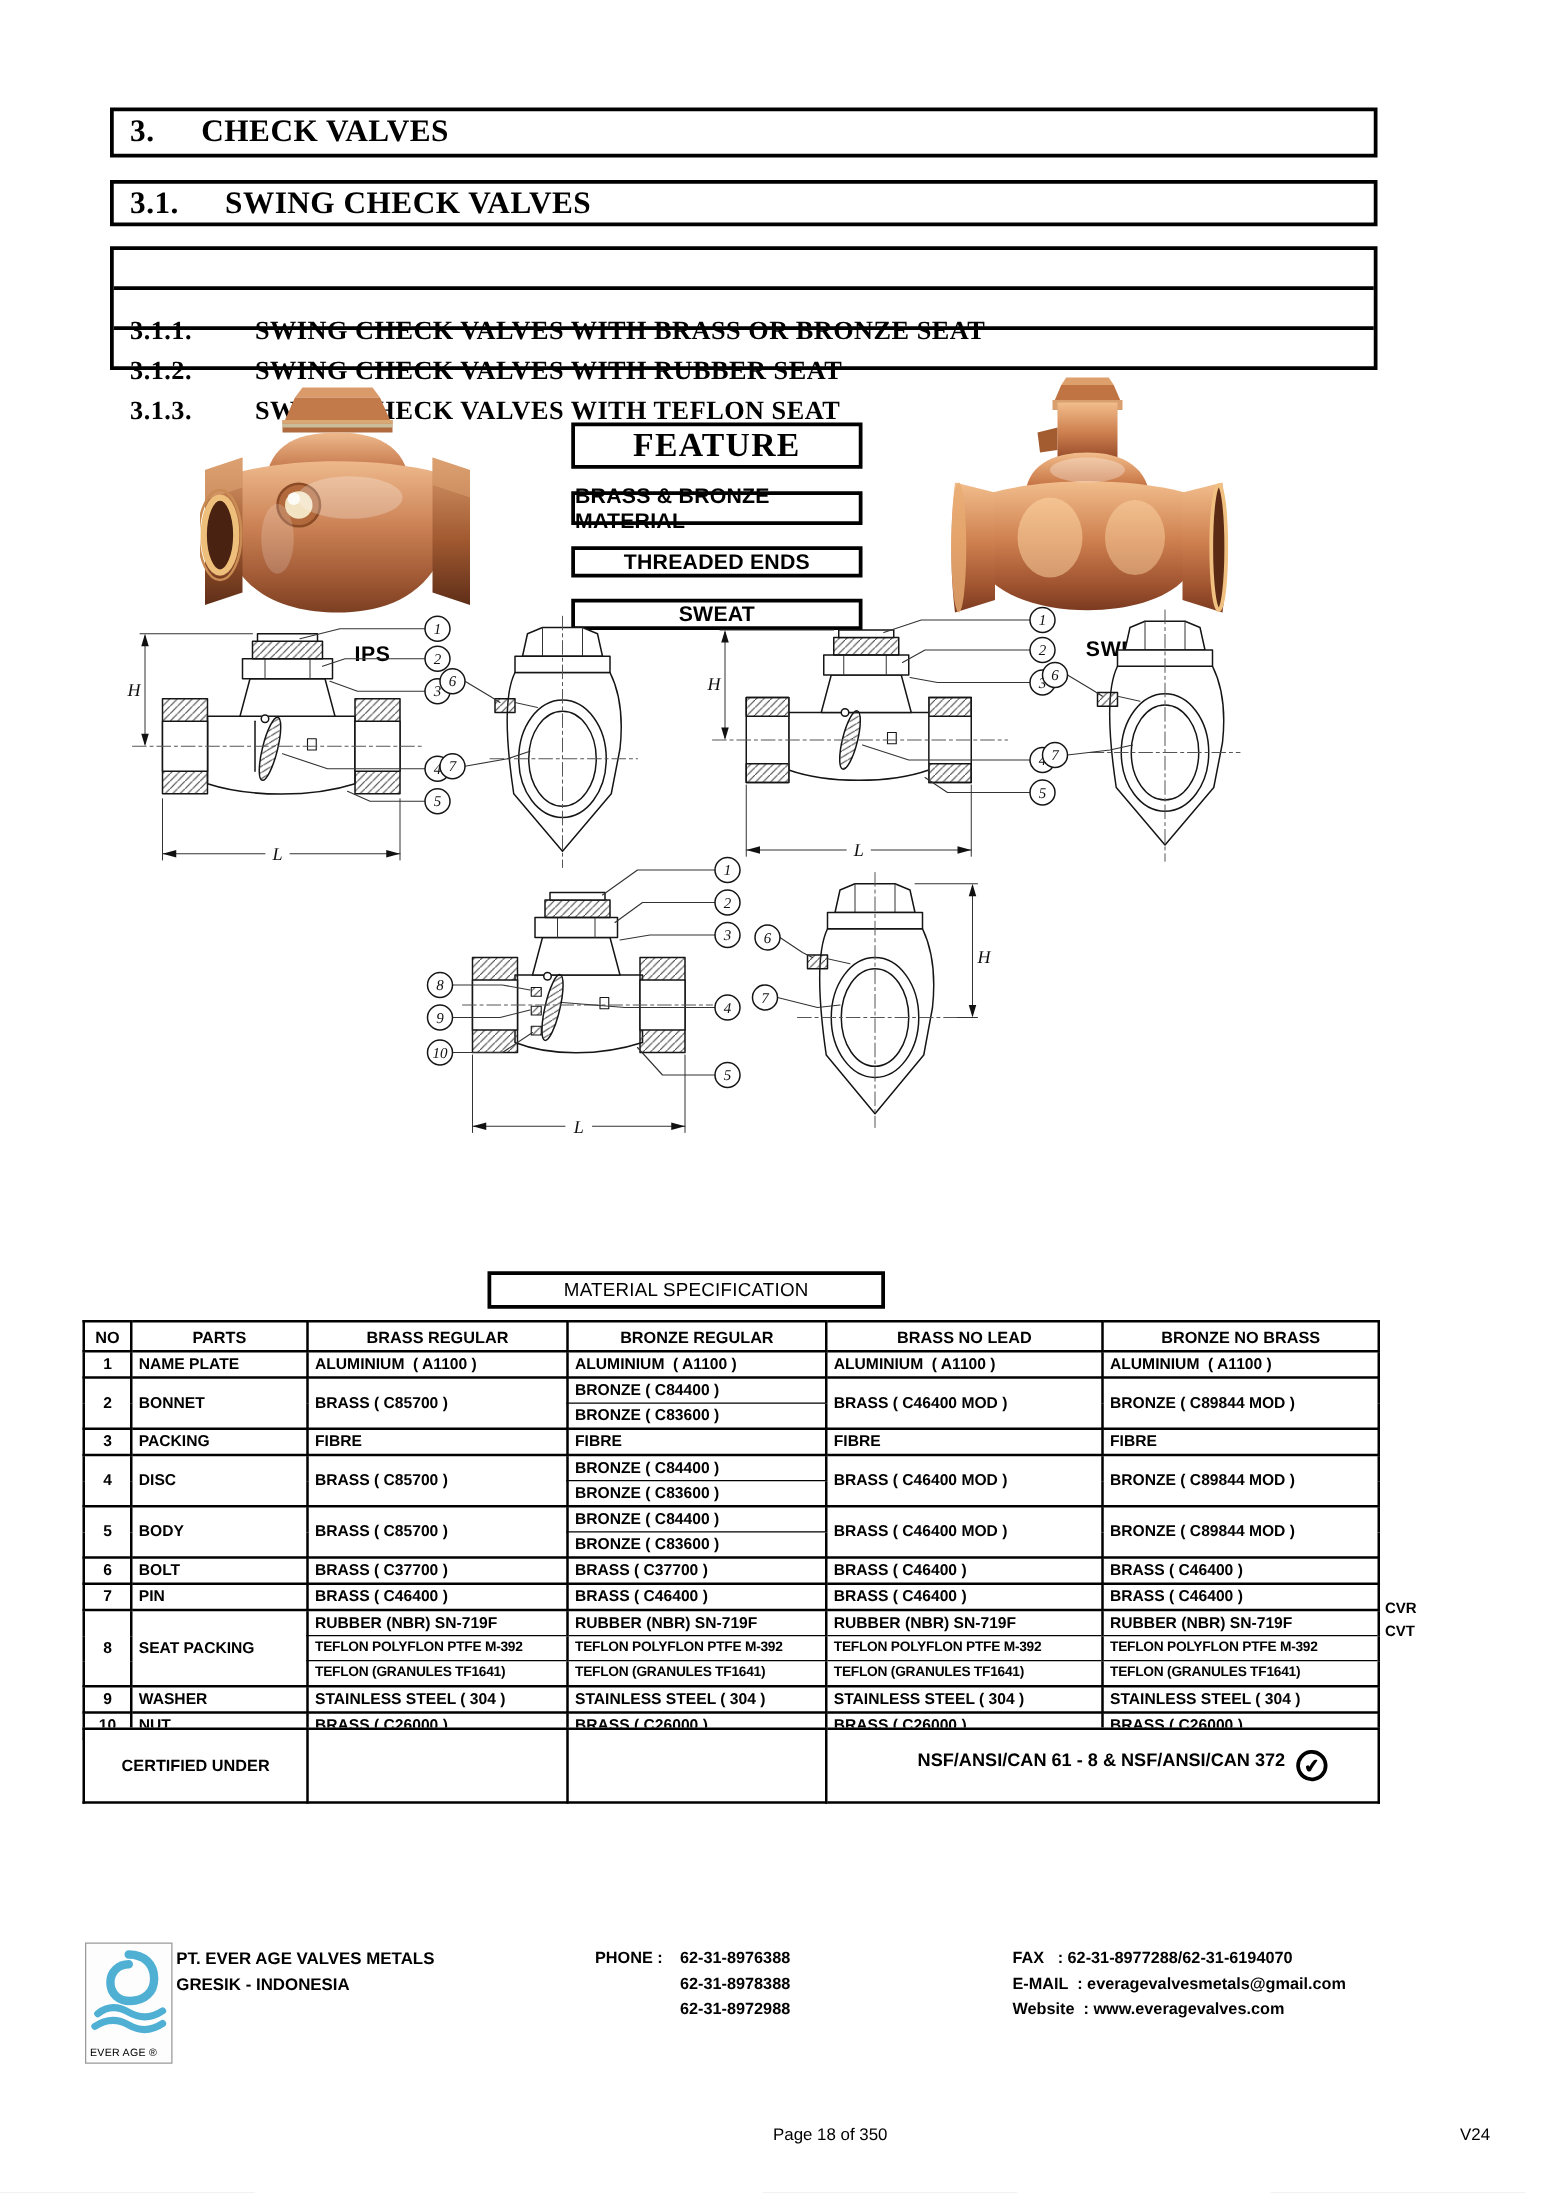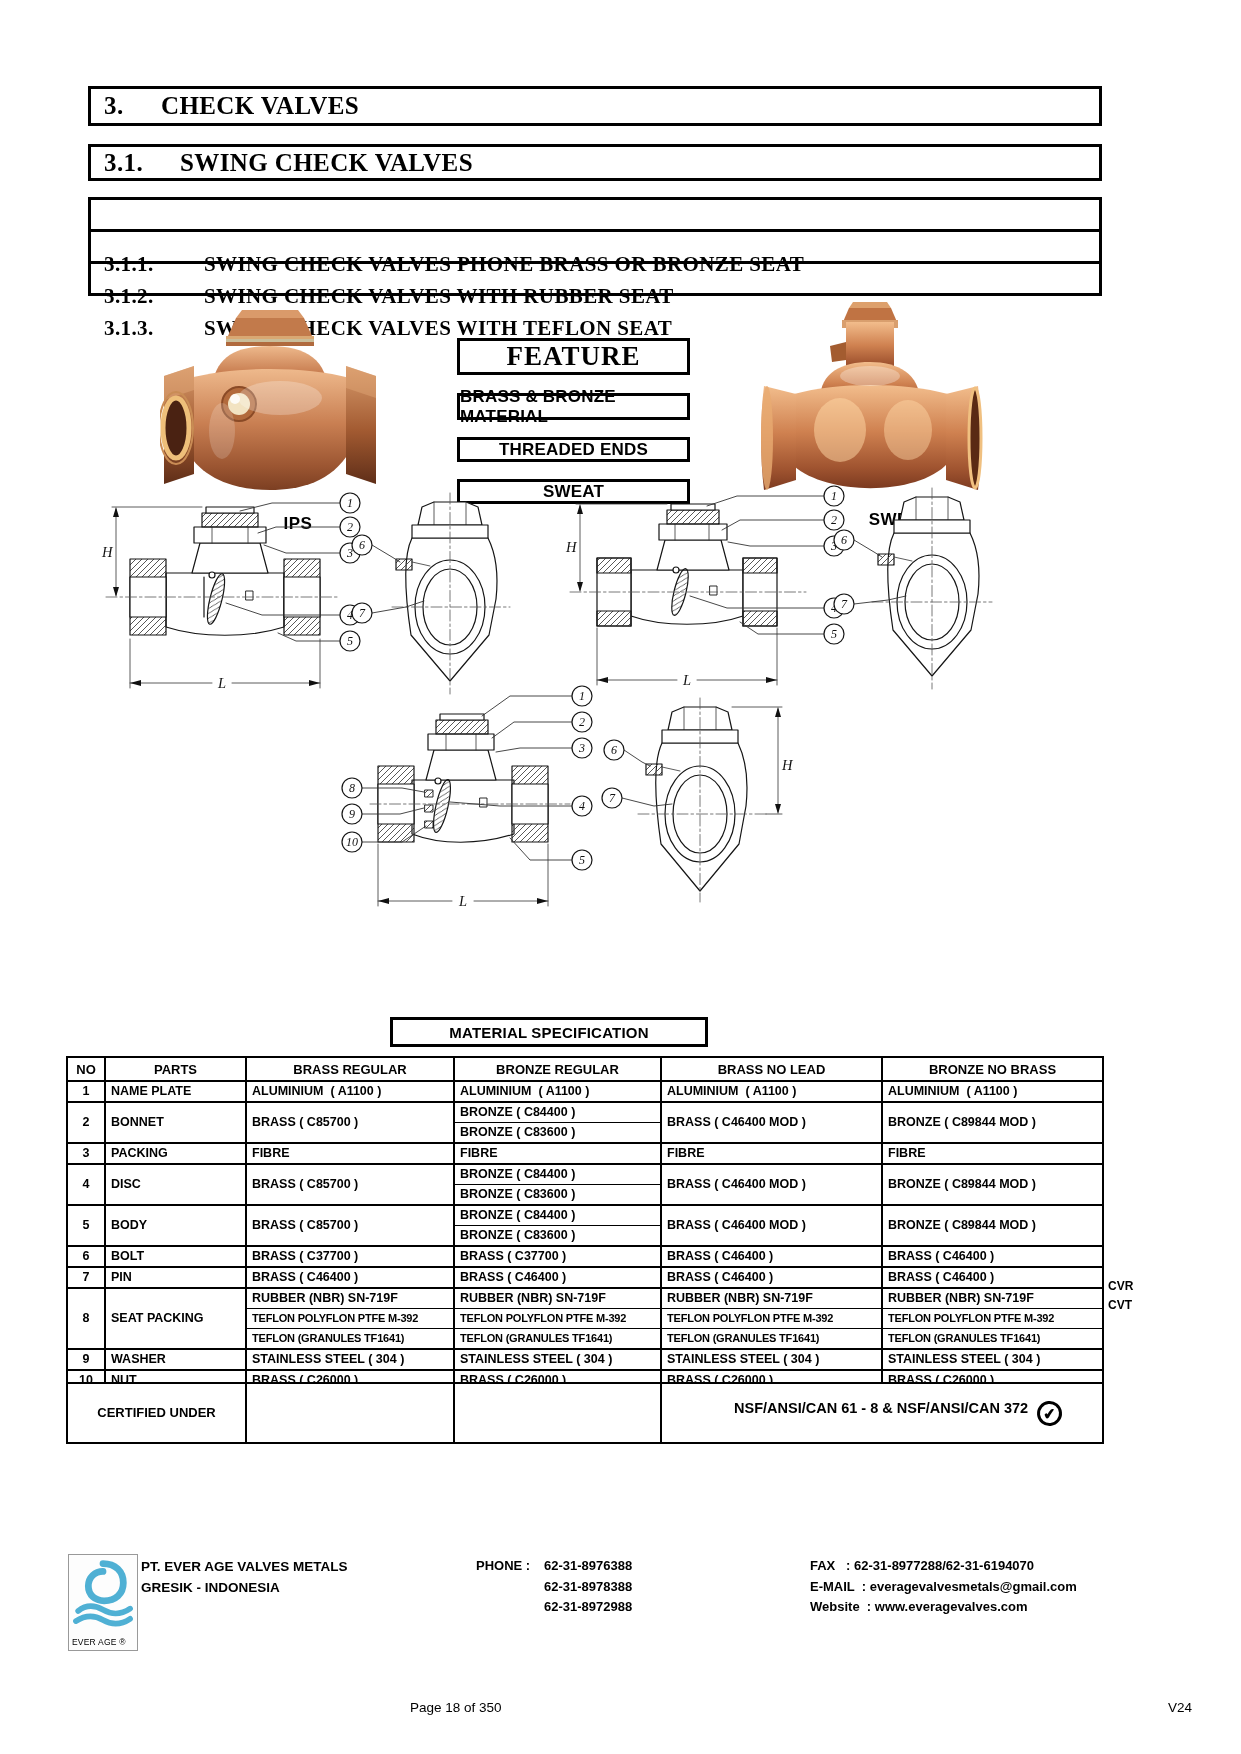--- a/index.html
+++ b/index.html
@@ -31,21 +31,21 @@
   .dr{stroke:#151515;stroke-width:1.2;fill:none;stroke-linejoin:round;stroke-linecap:round}
   .thin{stroke:#333;stroke-width:.8}
   .ldr{stroke:#333;stroke-width:.9;fill:none}
   .cl{stroke:#555;stroke-width:.8;stroke-dasharray:11 3 2.5 3;fill:none}
   .co{font:italic 12px "Liberation Serif",serif;fill:#111;text-anchor:middle;stroke:none}
   .dim{font:italic 14.5px "Liberation Serif",serif;fill:#111;stroke:none}
   .dimc{text-anchor:middle}
 
   
   .spectitle{border:3px solid #000;display:flex;align-items:center;justify-content:center;
-             font-weight:bold;font-size:15px;letter-spacing:.2px;background:#fff}
+             font-weight:normal;font-size:15px;letter-spacing:.2px;background:#fff}
 
   
   table.spec{border-collapse:collapse;border:2.5px solid #000;table-layout:fixed;background:#fff;
              font-weight:bold;font-size:12.5px;font-family:"Liberation Sans",sans-serif}
   table.spec th{border:2px solid #000;height:22px;font-size:13px;text-align:center;padding:0;white-space:pre}
   table.spec td{border:2px solid #000;height:19px;padding:0 0 0 5px;line-height:1;white-space:pre;overflow:hidden}
   table.spec td.c{text-align:center;padding:0}
   table.spec td.sb{border-bottom-width:1px}
   table.spec td.st{border-top-width:1px}
   table.spec td.sm{font-size:11px;letter-spacing:-.2px}
@@ -77,21 +77,21 @@
   <div class="abs hbox h1t" style="left:88px;top:86px;width:1008px;height:34px">
     <div class="hrow"><span class="hnum1">3.</span><span>CHECK VALVES</span></div>
   </div>
 
   <div class="abs hbox h1t" style="left:88px;top:144px;width:1008px;height:31px">
     <div class="hrow"><span class="hnum2">3.1.</span><span>SWING CHECK VALVES</span></div>
   </div>
 
   <div class="abs h3stack" style="left:88px;top:197px;width:1008px">
     <div class="sub h3t">
-      <div class="hrow"><span class="hnum3">3.1.1.</span><span>SWING CHECK VALVES PHONE BRASS OR BRONZE SEAT</span></div>
+      <div class="hrow"><span class="hnum3">3.1.1.</span><span>SWING CHECK VALVES WITH BRASS OR BRONZE SEAT</span></div>
     </div>
     <div class="sub h3t">
       <div class="hrow"><span class="hnum3">3.1.2.</span><span>SWING CHECK VALVES WITH RUBBER SEAT</span></div>
     </div>
     <div class="sub h3t">
       <div class="hrow"><span class="hnum3">3.1.3.</span><span>SWING CHECK VALVES WITH TEFLON SEAT</span></div>
     </div>
   </div>
 
   <svg class="abs" style="left:160px;top:306px" width="220" height="202" viewBox="0 0 220 202">
@@ -582,16 +582,16 @@
       <div class="fline">62-31-8972988</div>
     </div>
   </div>
 
   <div class="abs" style="left:810px;top:1556px">
     <div class="fline">FAX   : 62-31-8977288/62-31-6194070</div>
     <div class="fline">E-MAIL  : everagevalvesmetals@gmail.com</div>
     <div class="fline">Website  : www.everagevalves.com</div>
   </div>
 
-  <div class="abs pagefoot" style="left:410px;top:1700px;width:300px;text-align:left">Page 18 of 350</div>
+  <div class="abs pagefoot" style="left:410px;top:1700px;width:300px;text-align:right">Page 18 of 350</div>
   <div class="abs pagefoot" style="left:1168px;top:1700px">V24</div>
 
 </div>
 
 </body></html>

